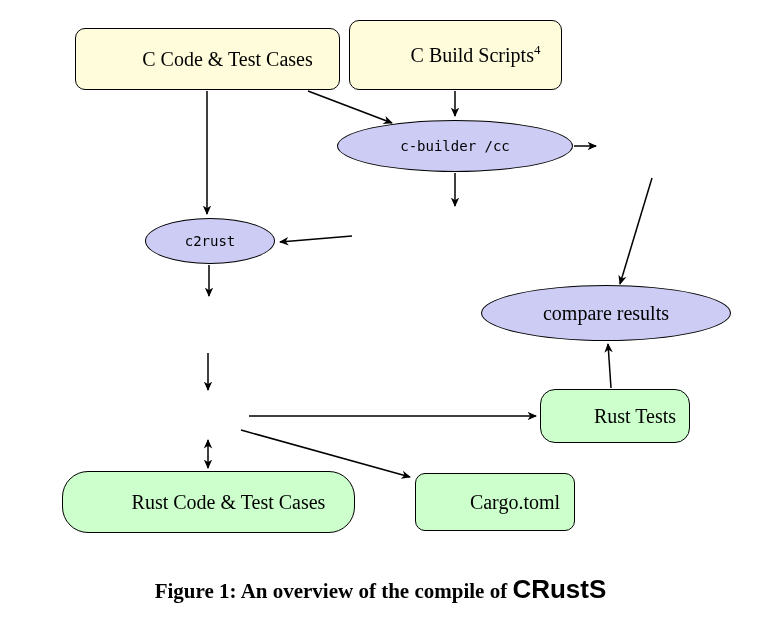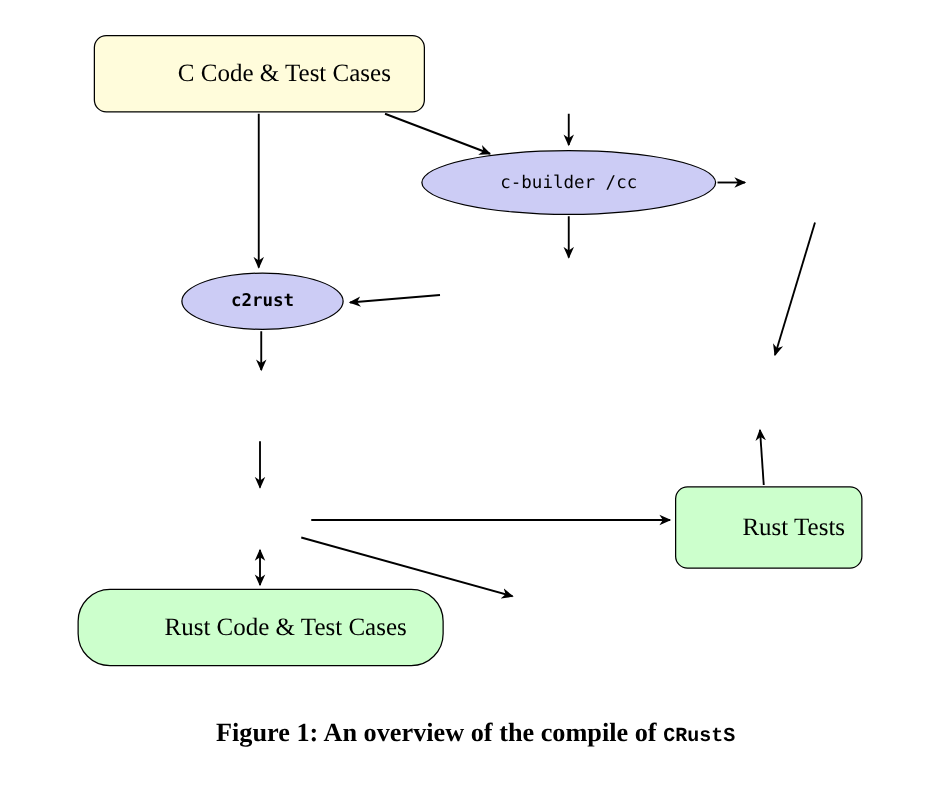--- a/index.html
+++ b/index.html
@@ -63,55 +63,64 @@
     top: 574px;
     width: 761px;
     text-align: center;
     z-index: 1;
     font-family: "Liberation Serif", serif;
     font-weight: bold;
     font-size: 21px;
     color: #000000;
   }
   #caption .caption-code {
-    font-family: Liberation Mono, monospace;
+    font-family: Liberation Sans, sans-serif;
     font-weight: 600;
-    font-size: 16px;
+    font-size: 26px;
   }
 </style>
 </head>
 <body>
 
 <div id="figure-root">
 
   <div class="node box fill-yellow" style="left:75px; top:28px; width:265px; height:62px;">
     <span class="serif">C Code &amp; Test Cases</span>
   </div>
 
+  <div class="node box fill-yellow" style="left:349px; top:20px; width:213px; height:70px;">
+    <span class="serif"><span>C Build Scripts</span><sup>4</sup></span>
+  </div>
 
   <div class="node ellipse fill-purple" style="left:337px; top:120px; width:236px; height:52px;">
     <span class="mono">c-builder /cc</span>
   </div>
 
-  <div class="node ellipse fill-purple" style="left:145px; top:218px; width:130px; height:46px;font-weight:bold;">
+  <div class="node ellipse fill-purple" style="left:145px; top:218px; width:130px; height:46px;">
     <span class="mono">c2rust</span>
   </div>
 
 
+  <div class="node ellipse fill-purple" style="left:481px; top:285px; width:250px; height:56px;">
+    <span class="serif">compare results</span>
+  </div>
 
 
 
-  <div class="node box fill-green" style="left:540px; top:389px; width:150px; height:66px;">
+  <div class="node box fill-green" style="left:540px; top:389px; width:150px; height:54px;border-radius:15px;">
     <span class="serif">Rust Tests</span>
   </div>
 
   <div class="node box fill-green" style="left:62px; top:471px; width:293px; height:62px;border-radius:26px;">
     <span class="serif">Rust Code &amp; Test Cases</span>
   </div>
 
+  <div class="node box fill-green" style="left:415px; top:473px; width:160px; height:58px;">
+    <span class="serif">Cargo.toml</span>
+  </div>
 
 
   <svg id="arrow-layer" viewBox="0 0 761 635">
     <defs>
       <marker id="ah" viewBox="0 0 10 10" refX="8.5" refY="5" markerWidth="10" markerHeight="10" orient="auto-start-reverse" markerUnits="userSpaceOnUse">
         <path d="M 0 0.8 L 9.5 5 L 0 9.2 L 2.8 5 Z" fill="#000000"></path>
       </marker>
     </defs>
     <g stroke="#000000" stroke-width="1.5" fill="none">
       <line x1="207" y1="91" x2="207" y2="214" marker-end="url(#ah)"></line>

